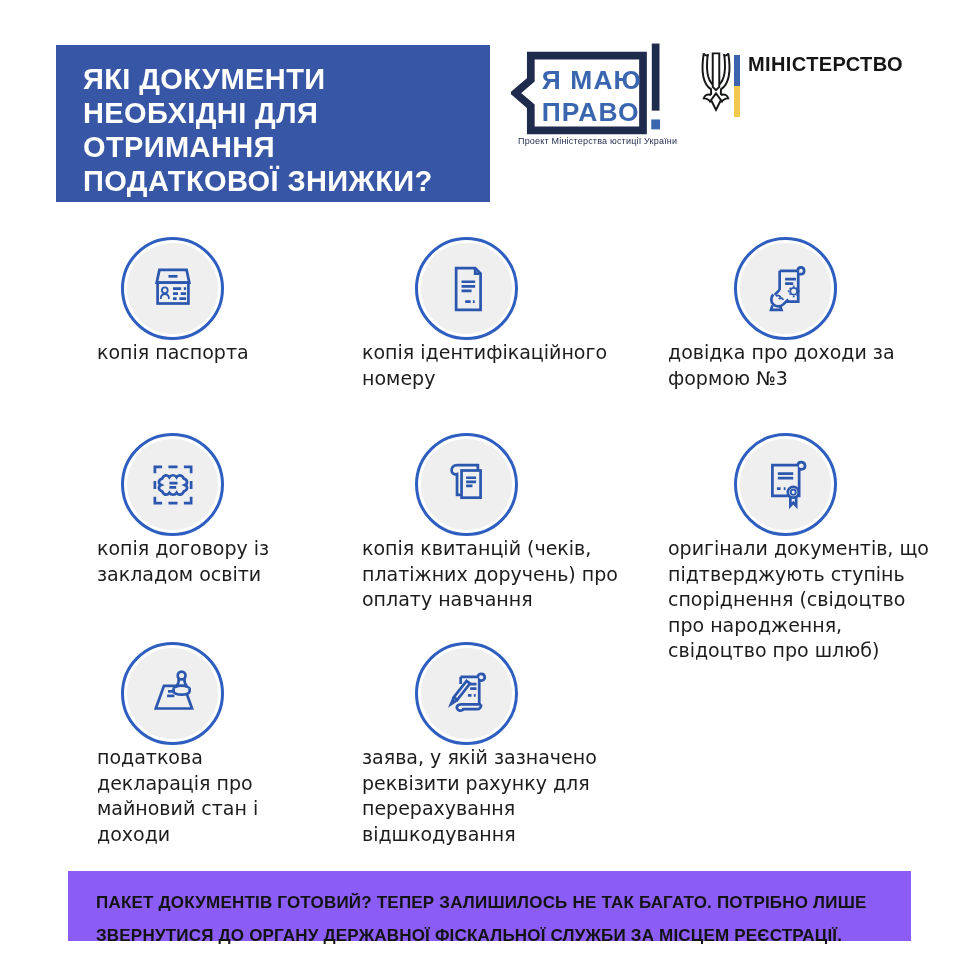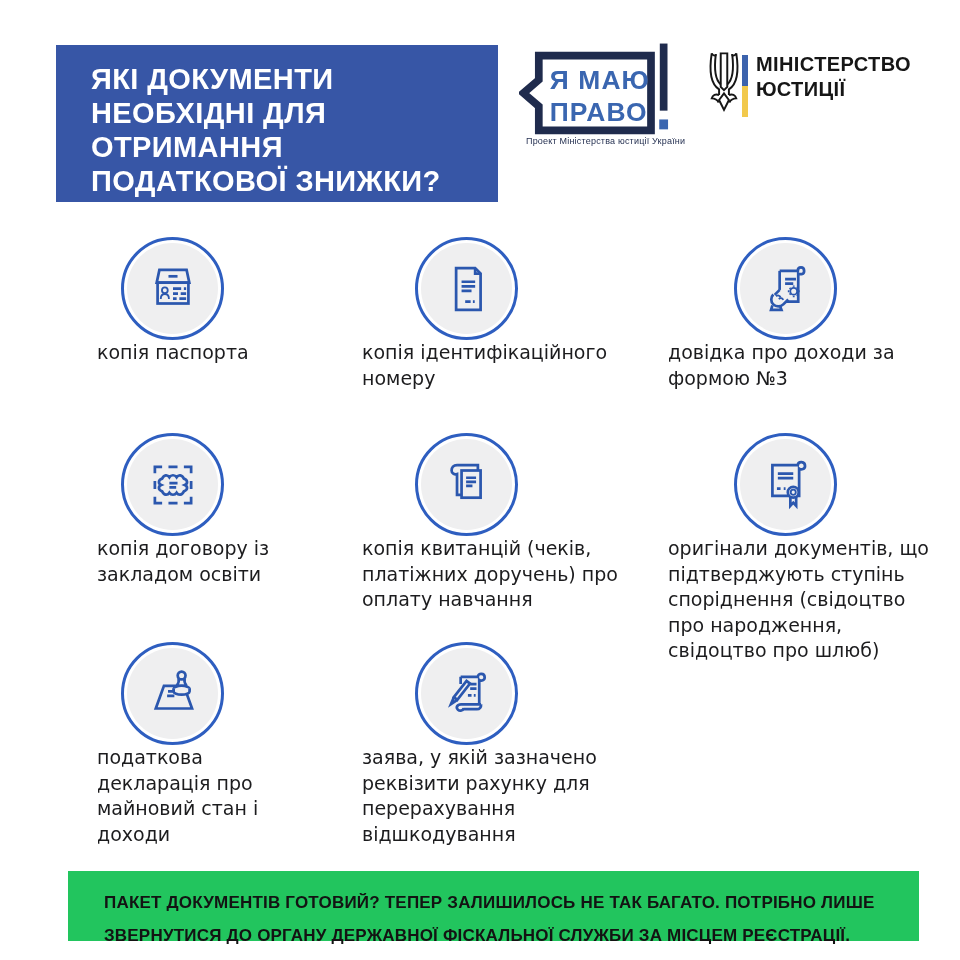--- a/index.html
+++ b/index.html
@@ -1,20 +1,20 @@
 <!DOCTYPE html>
 <html><head>
 <meta charset="utf-8">
 <style>
   html,body{margin:0;padding:0;}
   body{
     width:960px;height:960px;position:relative;background:#ffffff;
     font-family:"Liberation Sans",sans-serif;overflow:hidden;
   }
-  .abs{position:absolute;padding-left:8px;}
+  .abs{position:absolute;}
   .ml{white-space:pre-line;}
 
   
   #title-box{
     left:56px;top:45px;width:434px;height:157px;background:#3756a6;
   }
   #page-title{
     padding:17px 10px 0 27px;color:#ffffff;font-weight:bold;
     font-size:29px;line-height:34px;letter-spacing:.4px;
   }
@@ -52,21 +52,21 @@
     color:#1c1c1e;font-family:"DejaVu Sans",sans-serif;
     font-size:19px;line-height:25.5px;
   }
   svg.ic{width:58px;height:58px;}
   svg.ic *{fill:none;stroke:#2b57ae;stroke-width:3;stroke-linecap:butt;stroke-linejoin:miter;}
   svg.ic .thin{stroke-width:2;}
   svg.ic .mask{fill:#efeff0;}
 
   
   #footer-banner{
-    left:68px;top:871px;width:843px;height:70px;background:#22c55e;
+    left:68px;top:871px;width:843px;height:70px;background:#8b5cf6;
   }
   #footer-text{
     padding:15px 0 0 28px;color:#131313;font-weight:bold;
     font-size:17px;line-height:33px;letter-spacing:.2px;
   }
 </style>
 </head>
 <body>
 
 <div class="abs" id="title-box">
@@ -104,21 +104,20 @@
       <path d="M22,52 L16,60 L22,72 L28,60 Z"></path>
     </g>
   </svg>
 </div>
 <div class="abs" id="flag-bar">
   <div class="top" style="background:#3c63ad"></div>
   <div class="bottom" style="background:#f2c94c"></div>
 </div>
 <div class="abs" id="ministry-name">
   <div>МІНІСТЕРСТВО</div>
-  <div>ЮСТИЦІЇ</div>
 </div>
 
 <div class="cell c1 r1">
   <div class="circle">
     <svg class="ic" viewBox="0 0 64 64">
       <path d="M17,11 H47 L50,25 H14 Z"></path>
       <path d="M27,18 H37"></path>
       <rect x="15" y="25" width="34" height="23"></rect>
       <circle cx="23" cy="33.5" r="3.2" class="thin"></circle>
       <path d="M18.5,43 C18.5,39 20.5,37.5 23,37.5 C25.5,37.5 27.5,39 27.5,43" class="thin"></path>

